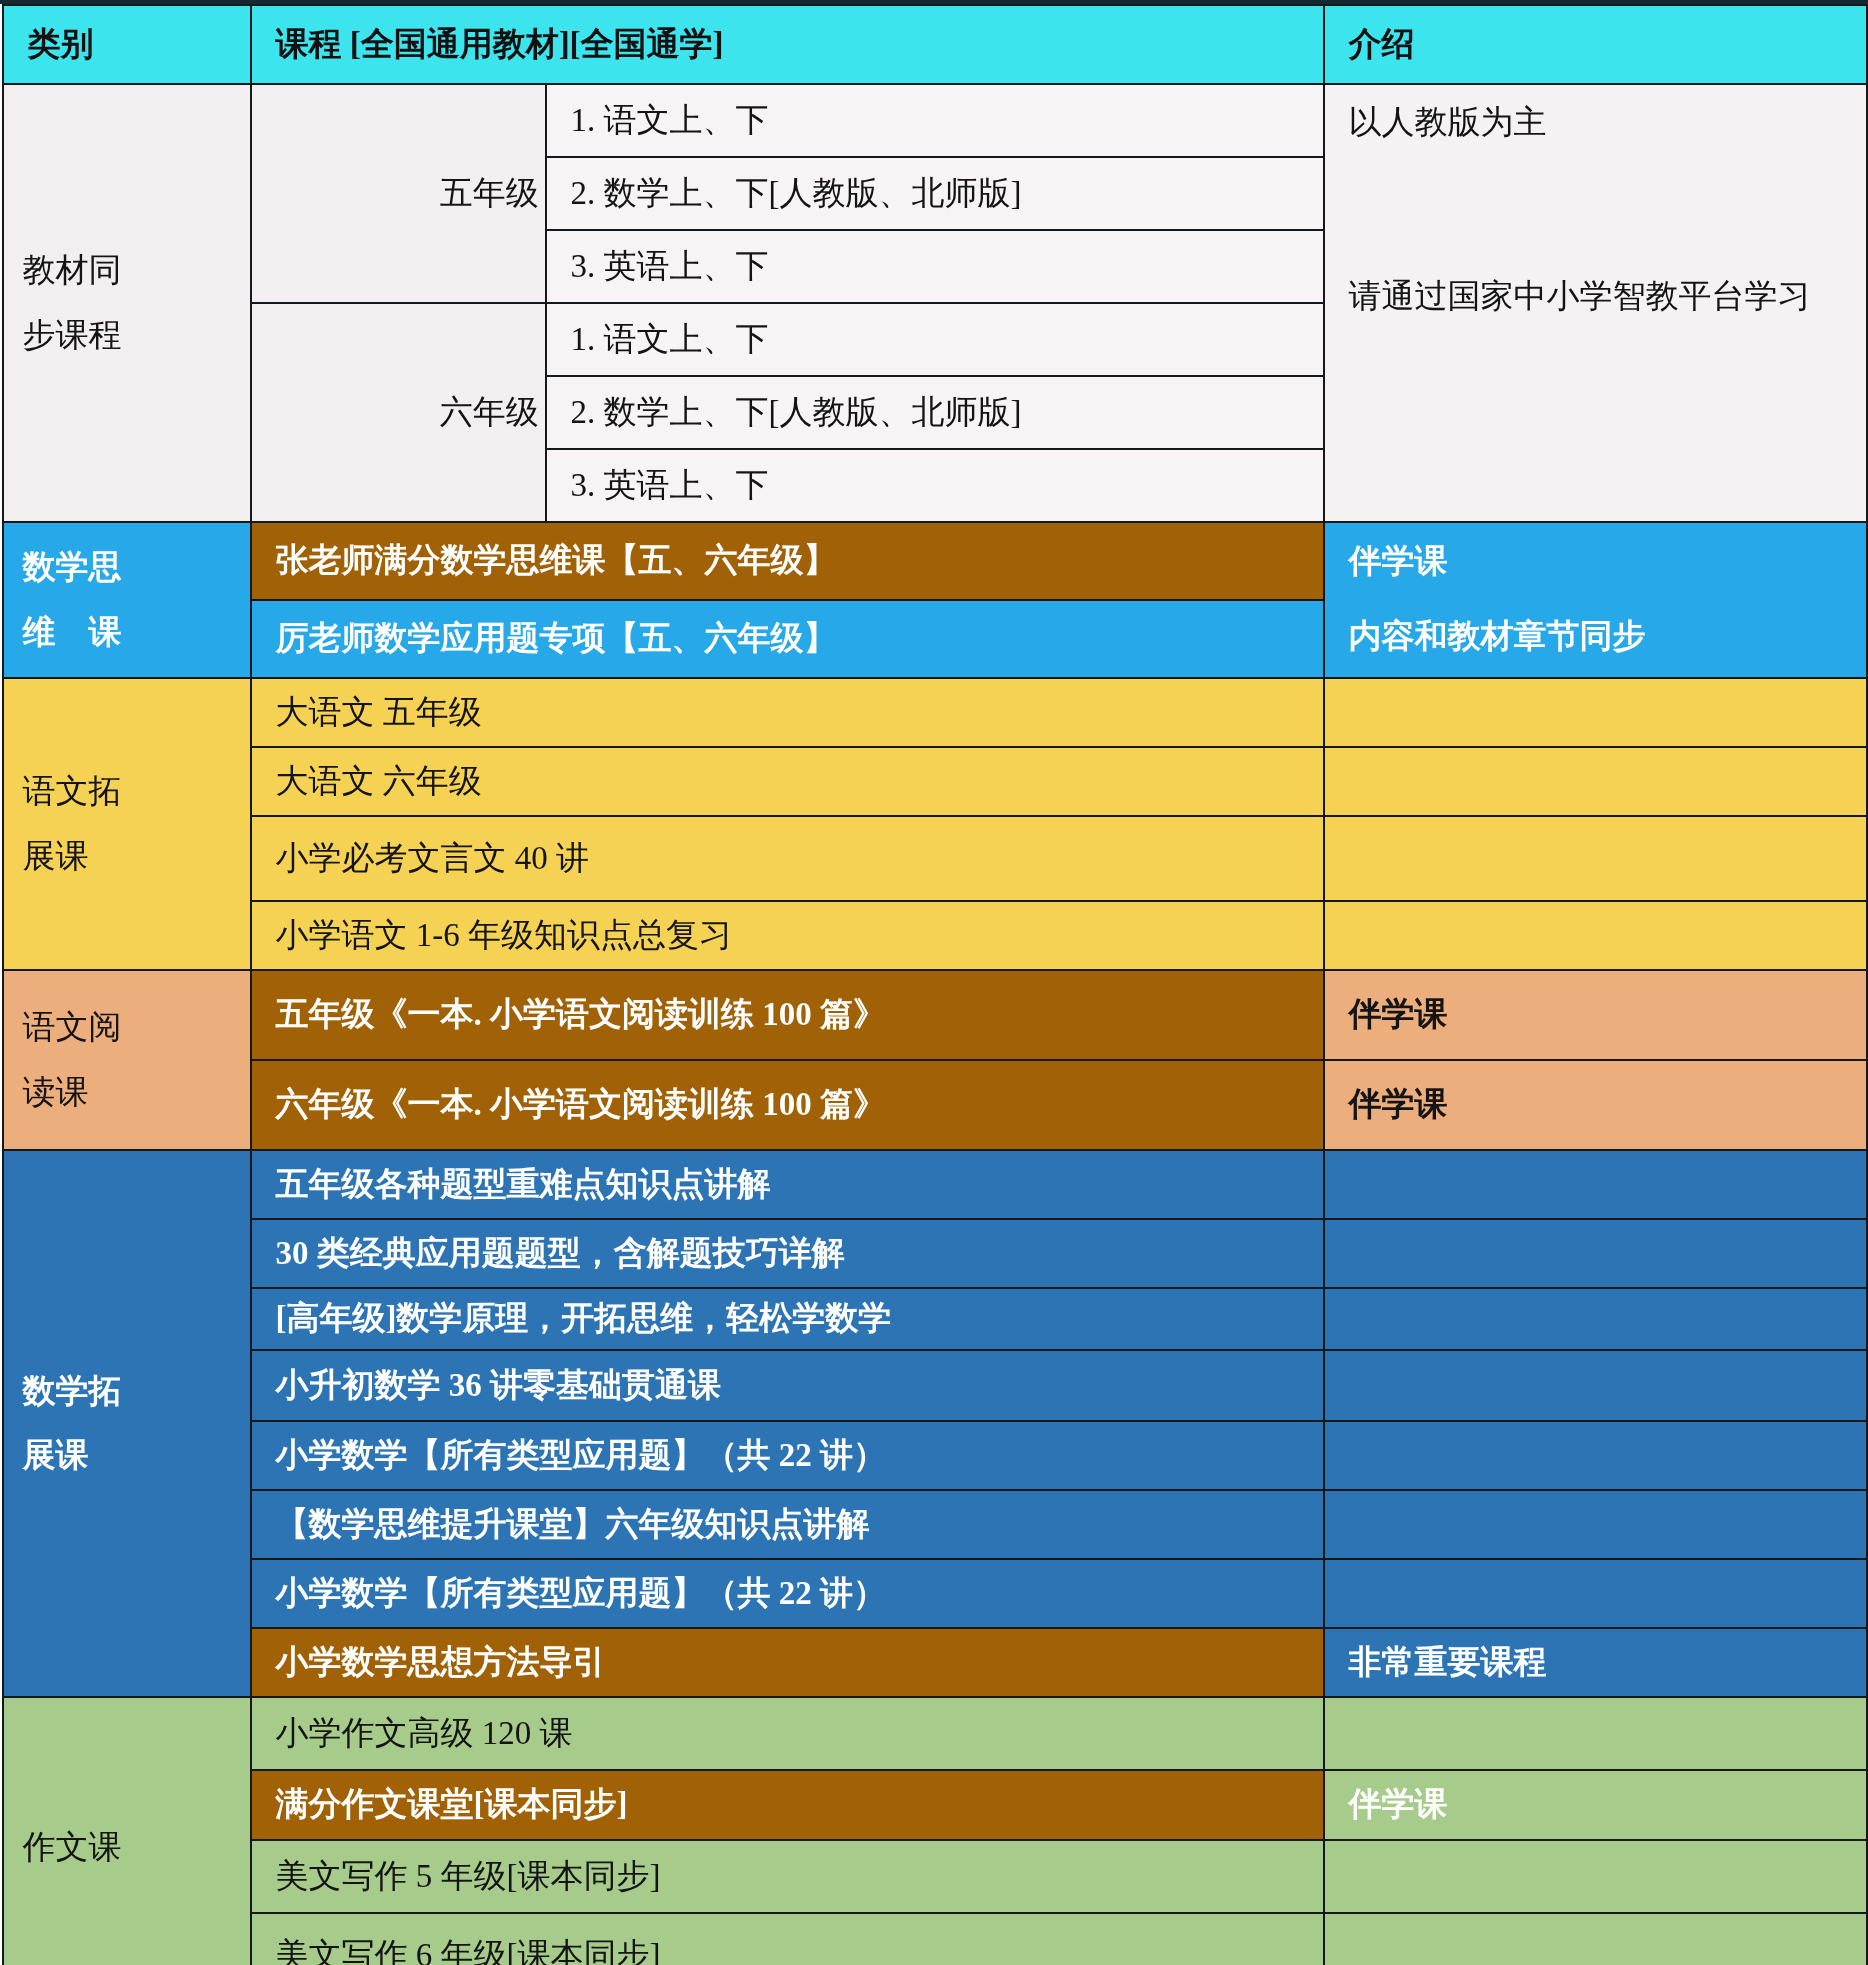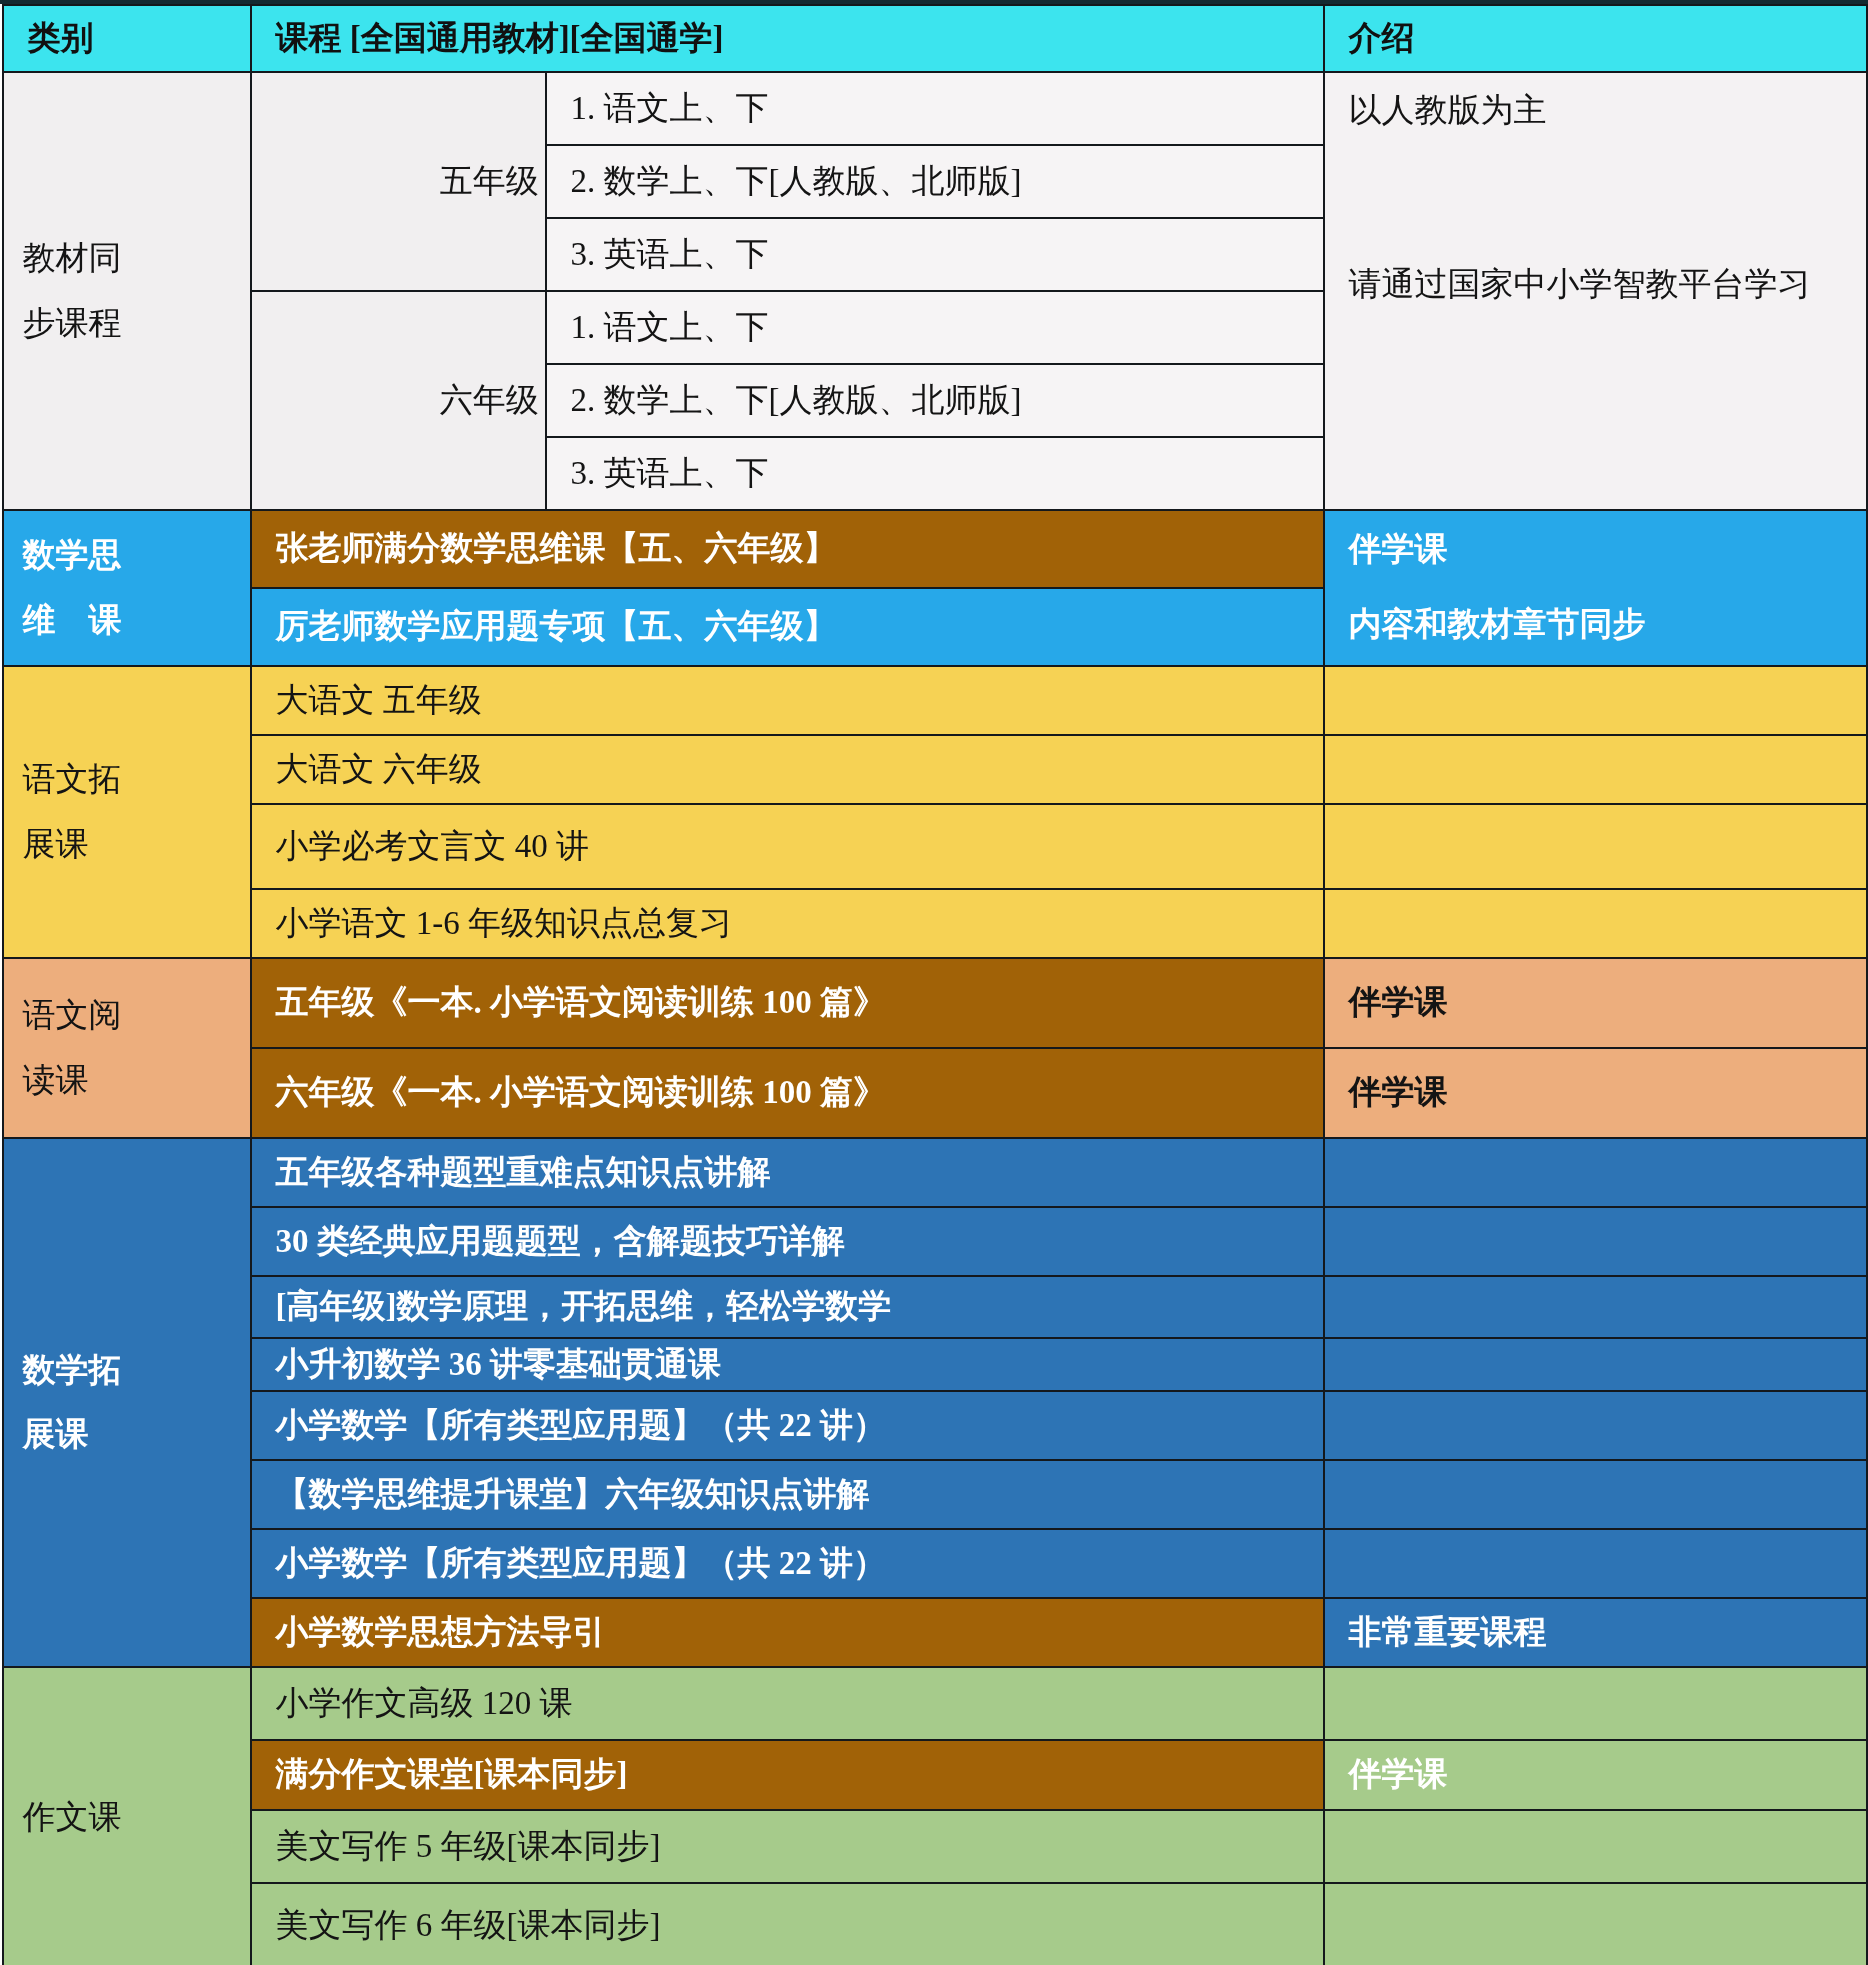--- a/index.html
+++ b/index.html
@@ -73,21 +73,21 @@
   <div class="top-strip"></div>
   <table class="course-table">
     <colgroup>
       <col class="c-cat">
         <col class="c-grade">
         <col class="c-item">
         <col class="c-intro">
     </colgroup>
 
     <tbody>
-        <tr style="height:67px;border-radius:12px;">
+        <tr style="height:79px;border-radius:12px;">
       <th class="hdr">类别</th>
       <th class="hdr" colspan="2">课程  [全国通用教材][全国通学]</th>
       <th class="hdr">介绍</th>
     </tr>
 
     <tr style="height:73px;">
       <td class="s1-cat" rowspan="6">教材同
 步课程</td>
       <td class="s1-grade" rowspan="3">五年级</td>
       <td class="s1-item">1. 语文上、下</td>
@@ -163,21 +163,21 @@
       <td class="s5-intro"></td>
     </tr>
     <tr style="height:69px;">
       <td class="s5-row" colspan="2">30 类经典应用题题型，含解题技巧详解</td>
       <td class="s5-intro"></td>
     </tr>
     <tr style="height:62px;">
       <td class="s5-row" colspan="2">[高年级]数学原理，开拓思维，轻松学数学</td>
       <td class="s5-intro"></td>
     </tr>
-    <tr style="height:53px;">
+    <tr style="height:71px;">
       <td class="s5-row" colspan="2">小升初数学 36 讲零基础贯通课</td>
       <td class="s5-intro"></td>
     </tr>
     <tr style="height:69px;">
       <td class="s5-row" colspan="2">小学数学【所有类型应用题】（共 22 讲）</td>
       <td class="s5-intro"></td>
     </tr>
     <tr style="height:69px;">
       <td class="s5-row" colspan="2">【数学思维提升课堂】六年级知识点讲解</td>
       <td class="s5-intro"></td>

